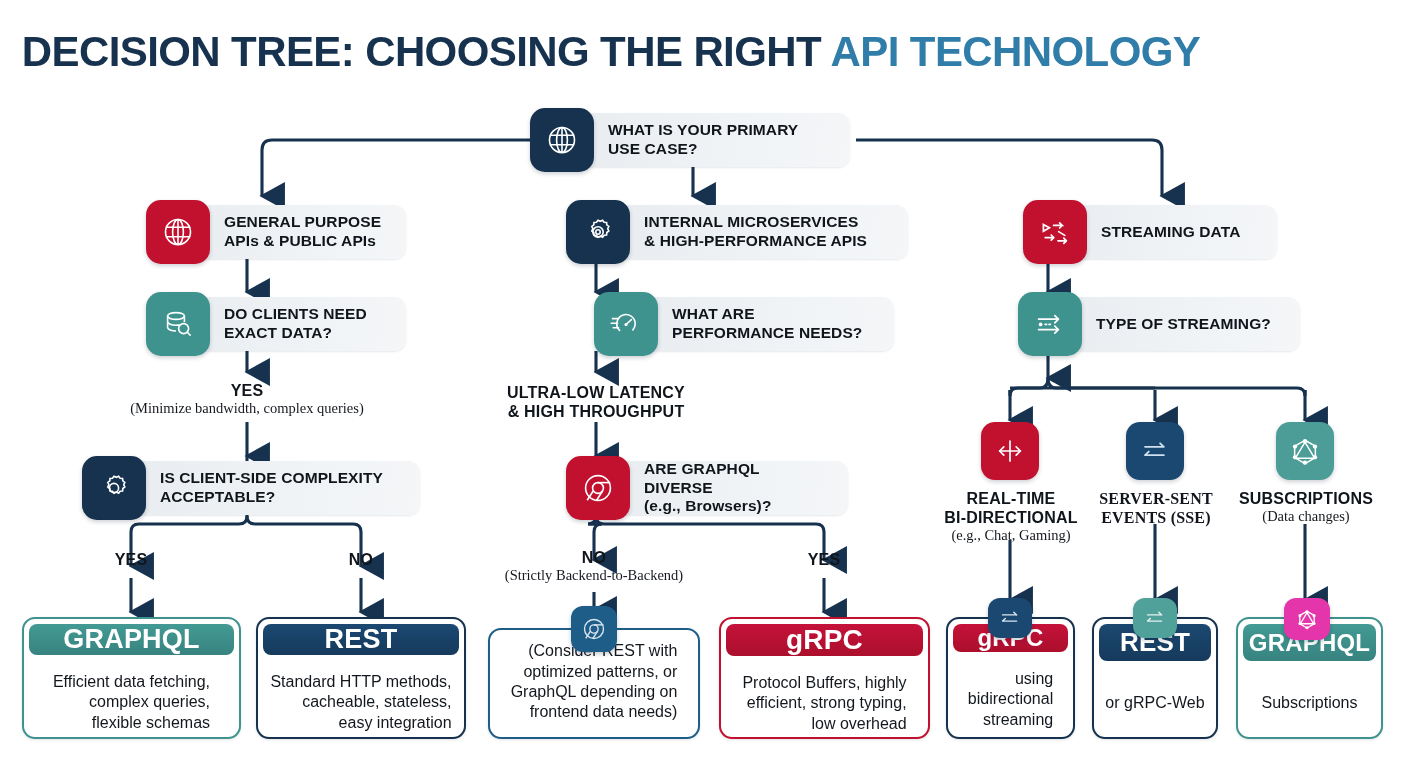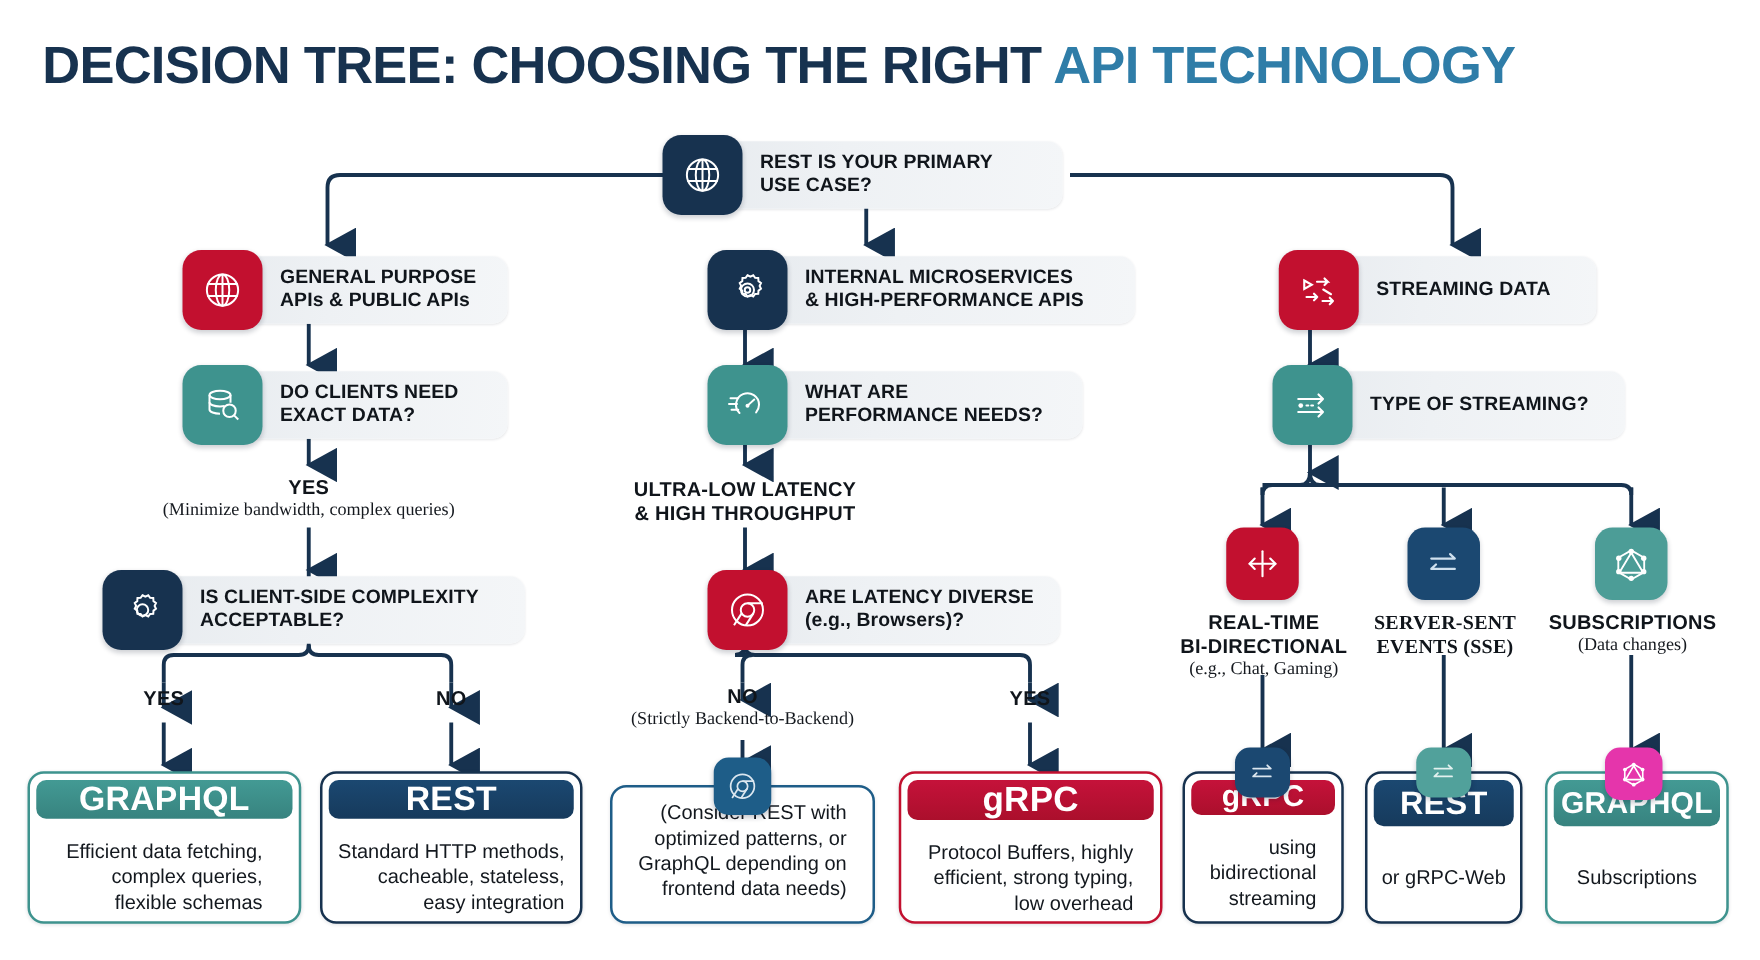--- a/index.html
+++ b/index.html
@@ -17,21 +17,20 @@
 
   
   .title {
     position: absolute;
     top: 28px; left: 0; width: 1222px;
     text-align: center;
     font-size: 42px;
     font-weight: bold;
     letter-spacing: -0.6px;
     white-space: nowrap;
-    padding-left: 12px;
   }
   .title .dark { color: #17324f; }
   .title .light { color: #2f7da8; }
 
   
   svg.links {
     position: absolute; inset: 0;
     width: 1408px; height: 768px;
     pointer-events: none;
   }
@@ -218,21 +217,21 @@
   </svg>
 
   <div class="pill" style="left:532px; top:113px; width:318px;">
     <span class="tile navy">
       <svg class="gi" width="34" height="34" viewBox="0 0 34 34" fill="none" stroke="#fff" stroke-width="1.6">
         <circle cx="17" cy="17" r="12.5"></circle>
         <ellipse cx="17" cy="17" rx="5.4" ry="12.5"></ellipse>
         <path d="M4.8 12.2H29.2M4.8 21.8H29.2M17 4.5V29.5"></path>
       </svg>
     </span>
-    <span class="ptext">REST IS YOUR PRIMARY
+    <span class="ptext">WHAT IS YOUR PRIMARY
 USE CASE?</span>
   </div>
 
   <div class="pill" style="left:148px; top:205px; width:258px;">
     <span class="tile red">
       <svg class="gi" width="34" height="34" viewBox="0 0 34 34" fill="none" stroke="#fff" stroke-width="1.6">
         <circle cx="17" cy="17" r="12.5"></circle>
         <ellipse cx="17" cy="17" rx="5.4" ry="12.5"></ellipse>
         <path d="M4.8 12.2H29.2M4.8 21.8H29.2M17 4.5V29.5"></path>
       </svg>
@@ -298,21 +297,21 @@
       <svg class="gi" width="34" height="34" viewBox="0 0 34 34" fill="none" stroke="#fff" stroke-width="1.6">
         <path d="M17 5.2l2.3 1.1 2.3-1.1 1.5 2 2.5.2.2 2.5 2 1.5-1.1 2.3 1.1 2.3-2 1.5-.2 2.5-2.5.2-1.5 2-2.3-1.1-2.3 1.1-1.5-2-2.5-.2-.2-2.5-2-1.5 1.1-2.3-1.1-2.3 2-1.5.2-2.5 2.5-.2z"></path>
         <circle cx="17" cy="17" r="5.2"></circle>
         <circle cx="17" cy="17" r="2.2"></circle>
       </svg>
     </span>
     <span class="ptext">INTERNAL MICROSERVICES
 &amp; HIGH-PERFORMANCE APIS</span>
   </div>
 
-  <div class="pill" style="left:568px; top:297px; width:298px;">
+  <div class="pill" style="left:596px; top:297px; width:298px;">
     <span class="tile teal">
       <svg class="gi" width="34" height="34" viewBox="0 0 34 34" fill="none" stroke="#fff" stroke-width="1.6" stroke-linecap="round">
         <path d="M10.6 23.4a9.2 9.2 0 1 1 15.6-6.6 9.2 9.2 0 0 1-2.3 6.1"></path>
         <path d="M17 17.5 22.4 12.6"></path>
         <circle cx="17" cy="17.6" r="1.6" fill="#fff" stroke="none"></circle>
         <path d="M3.4 11.6h6.2M2.2 16.2h6.4M4.2 20.8h5.4"></path>
       </svg>
     </span>
     <span class="ptext">WHAT ARE
 PERFORMANCE NEEDS?</span>
@@ -326,21 +325,21 @@
   <div class="pill" style="left:568px; top:461px; width:280px;">
     <span class="tile red">
       <svg class="gi" width="34" height="34" viewBox="0 0 34 34" fill="none" stroke="#fff" stroke-width="1.6">
         <circle cx="17" cy="17" r="12.4"></circle>
         <circle cx="17" cy="17" r="5.4"></circle>
         <path d="M17 11.6 29.2 11.6"></path>
         <path d="M12.3 19.7 6.2 29.2"></path>
         <path d="M21.7 19.7 15.6 29.3"></path>
       </svg>
     </span>
-    <span class="ptext">ARE LATENCY DIVERSE
+    <span class="ptext">ARE GRAPHQL DIVERSE
 (e.g., Browsers)?</span>
   </div>
 
   <div class="elabel" style="left:466px; top:548px; width:256px;">
     <span class="big">NO</span>
     <span class="small">(Strictly Backend-to-Backend)</span>
   </div>
   <div class="elabel" style="left:764px; top:550px; width:120px;">
     <span class="big">YES</span>
   </div>

